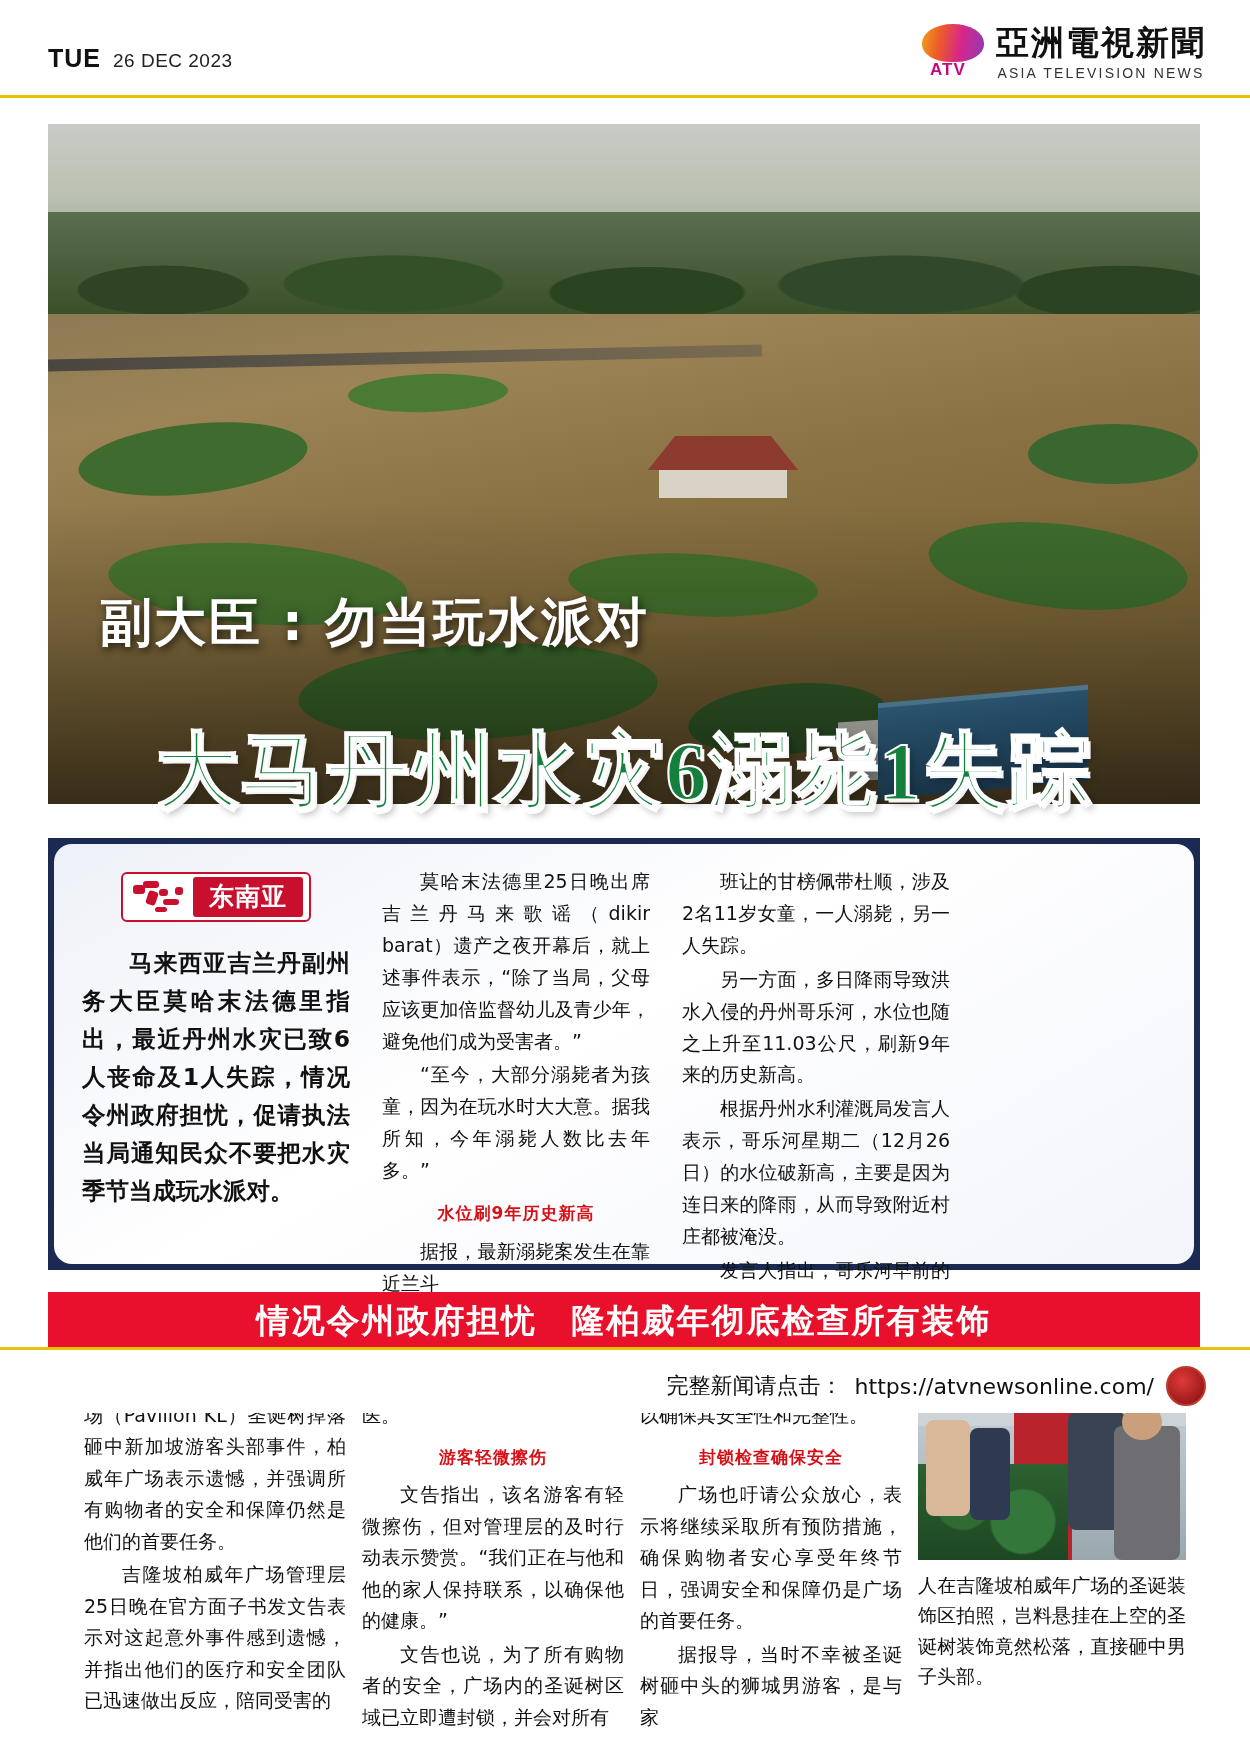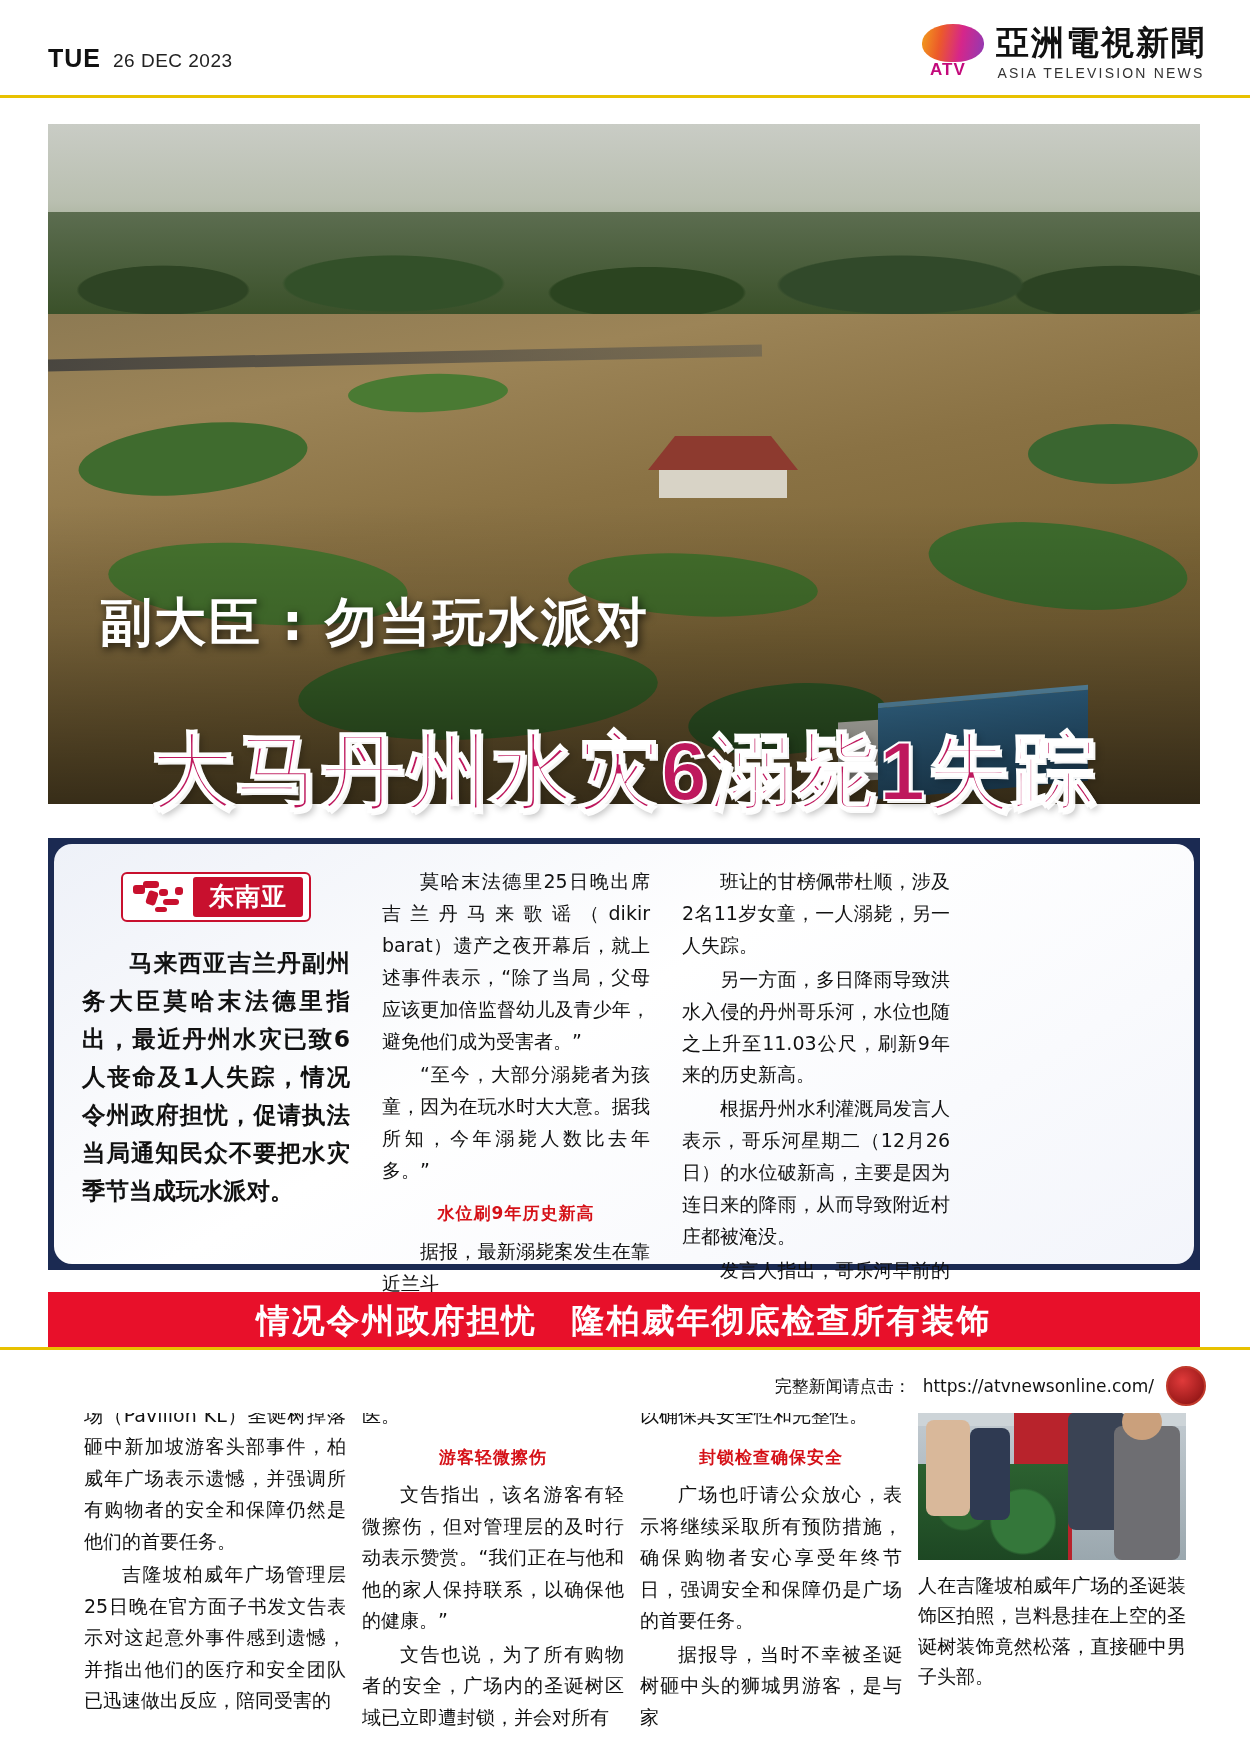--- a/index.html
+++ b/index.html
@@ -159,24 +159,24 @@
   .headline-band {
     position: absolute;
     left: 48px; top: 712px;
     width: 1152px;
     height: 118px;
     display: flex;
     align-items: center;
     justify-content: center;
   }
   .headline {
-    font-family: Liberation Sans, sans-serif;
+    font-family: Liberation Serif, serif;
     font-size: 83px;
     font-weight: bold;
-    color: #be185d;
+    color: #15803d;
     letter-spacing: 2px;
     line-height: 1;
     -webkit-text-stroke: 2px #ffffff;
     text-shadow: 3px 3px 0 rgba(255,255,255,0.95), 5px 5px 7px rgba(0,0,0,0.25);
     white-space: nowrap;
   }
 
   
   .lead-wrap {
     position: absolute;
@@ -329,21 +329,21 @@
   }
   .footer-inner {
     position: absolute;
     right: 44px; top: 16px;
     display: flex;
     align-items: center;
     gap: 12px;
   }
   .footer-text {
     font-family: "DejaVu Sans", sans-serif;
-    font-size: 17px;
+    font-size: 22px;
     color: #111;
   }
   .footer-url { color: #111; text-decoration: none; }
   .footer-seal {
     width: 40px; height: 40px;
     border-radius: 50%;
     background: radial-gradient(circle at 40% 35%, #e03a3a, #9e1b1b 70%, #6d0f0f);
     border: 2px solid #c0392b;
   }
 </style>

